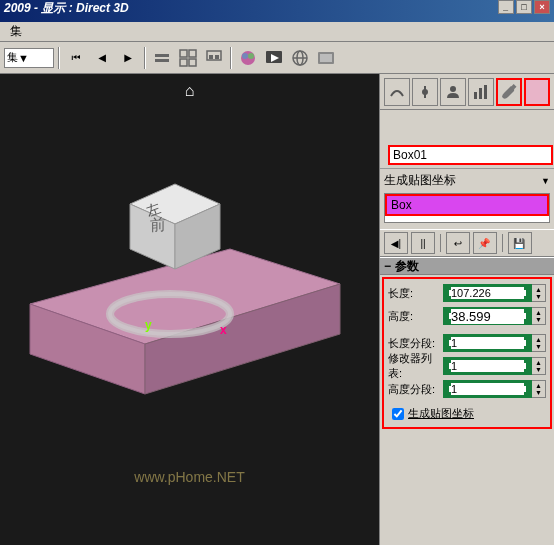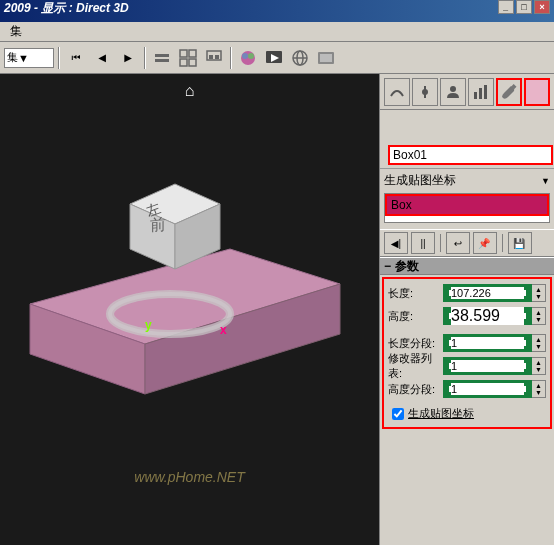--- a/index.html
+++ b/index.html
@@ -106,21 +106,20 @@
     }
 
     
     .watermark {
       position: absolute;
       bottom: 60px;
       left: 50%;
       transform: translateX(-50%);
       color: rgba(200,180,100,0.6);
       font-size: 14px;
-      font-style: italic;
       white-space: nowrap;
       pointer-events: none;
     }
 
     
     .right-panel {
       width: 175px;
       background: #d4d0c8;
       border-left: 1px solid #808080;
       display: flex;
@@ -195,21 +194,21 @@
     }
     .modifier-item {
       padding: 2px 4px;
       font-size: 12px;
       cursor: pointer;
       background: #d4d0c8;
       border: 2px solid #ff0000;
       display: flex; align-items: center;
     }
     .modifier-item.selected {
-      background: #be185d;
+      background: #d946ef;
     }
 
     
     .panel-toolbar2 {
       height: 28px;
       background: #d4d0c8;
       display: flex;
       align-items: center;
       padding: 2px 4px;
       gap: 3px;
@@ -517,21 +516,21 @@
           <div class="param-spinner">
             <span class="spin-up">▲</span>
             <span class="spin-down">▼</span>
           </div>
         </div>
 
 
         <div class="param-row">
           <span class="param-label">高度:</span>
           <div class="param-input">
-            <input type="text" style="width: 100%; border: none; outline: none; font-size: 16px;" value="38.599">
+            <input type="text" style="width: 100%; border: none; outline: none; font-size: 13px;" value="38.599">
           </div>
           <div class="param-spinner">
             <span class="spin-up">▲</span>
             <span class="spin-down">▼</span>
           </div>
         </div>
 
         <div class="param-separator"></div>
 
         <div class="param-row">

